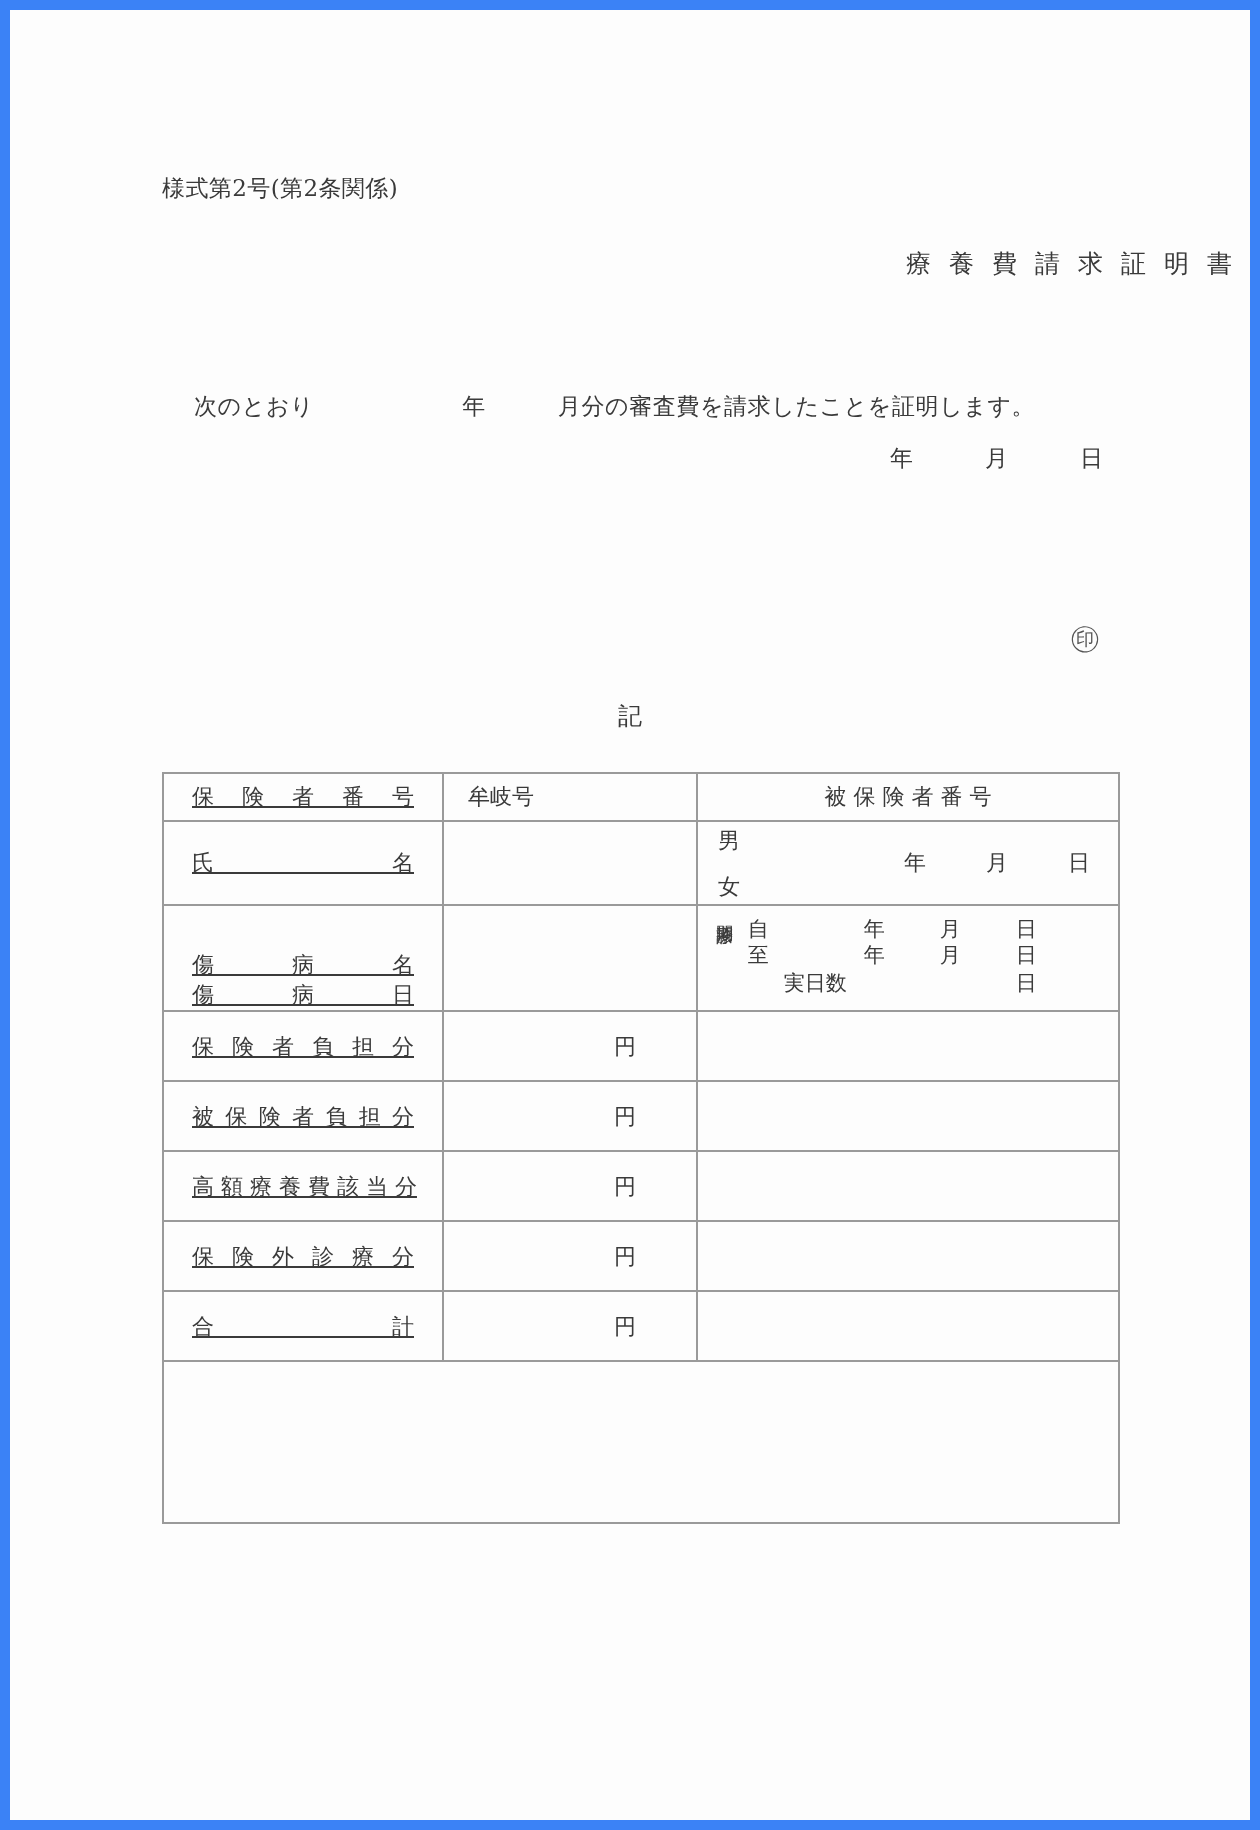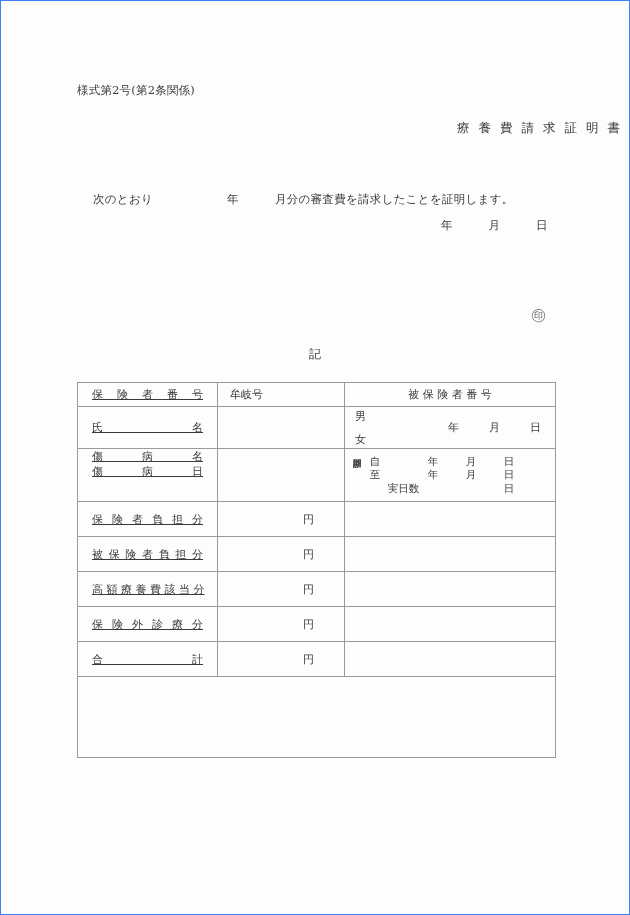--- a/index.html
+++ b/index.html
@@ -13,21 +13,21 @@
     height: 915px;
     position: relative;
     font-family: "DejaVu Serif", "Liberation Serif", serif;
     color: #3a3a3a;
     overflow: hidden;
   }
   .page {
     position: absolute;
     inset: 0;
     background: #fdfdfd;
-    border: 1px solid #3b82f6;
+    border: 5px solid #3b82f6;
     box-sizing: border-box;
   }
 
   
   .form-code {
     position: absolute;
     left: 76px;
     top: 82px;
     font-size: 11.5px;
     letter-spacing: 0.2px;
@@ -276,21 +276,21 @@
               <span>男</span>
               <span>女</span>
             </div>
             <span class="ymd-inline"><span>年</span><span class="sp"></span><span>月</span><span class="sp"></span><span>日</span></span>
           </div>
         </td>
       </tr>
 
       <tr class="r-disease">
         <td>
-          <div style="display:flex;flex-direction:column;justify-content:flex-start;height:100%;">
+          <div style="display:flex;flex-direction:column;justify-content:flex-end;height:100%;">
             <span class="lbl">傷　　病　　名</span>
             <span class="lbl">傷　　病　　日</span>
           </div>
         </td>
         <td>
           <span class="cell-mid"></span>
         </td>
         <td>
           <div class="period-wrap">
             <span class="period-label">診療期間</span>

